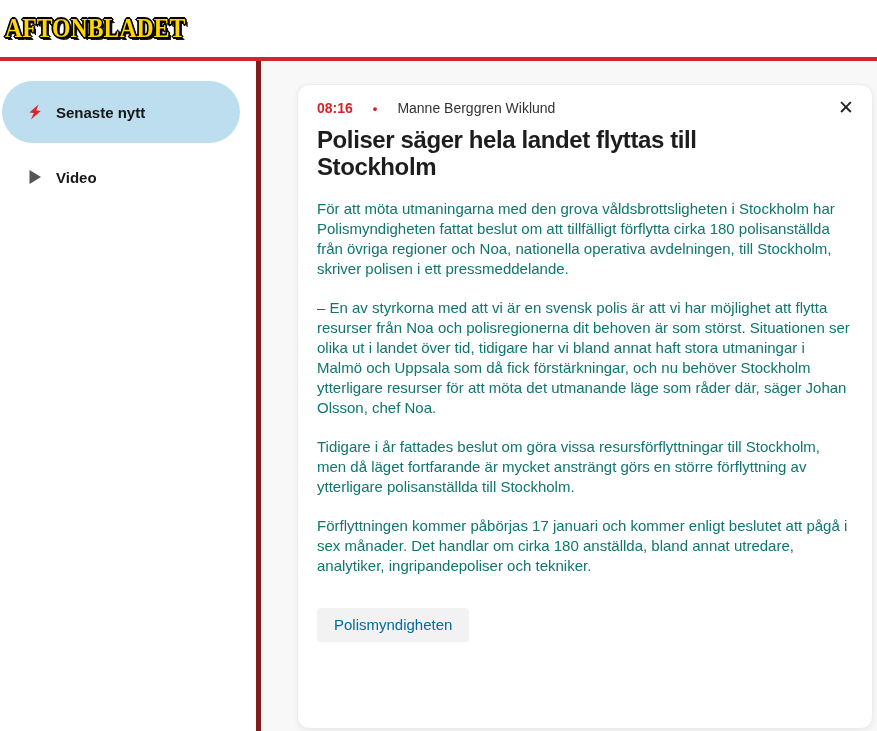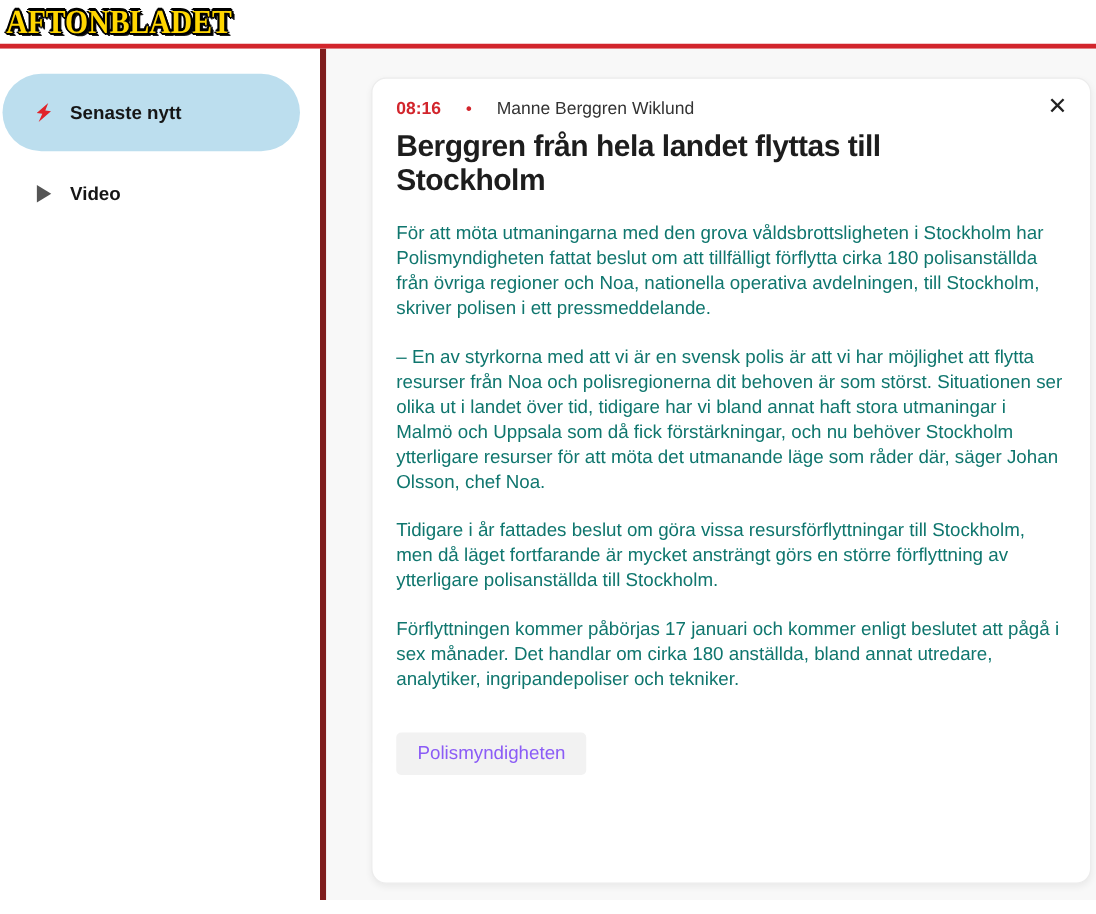--- a/index.html
+++ b/index.html
@@ -5,21 +5,21 @@
   * { box-sizing: border-box; margin: 0; padding: 0; }
   html, body { width: 877px; height: 731px; overflow: hidden; }
   body {
     font-family: "Liberation Sans", sans-serif;
     background: #ffffff;
     position: relative;
   }
 
   
   .header {
-    height: 35px;
+    height: 57px;
     background: #ffffff;
     display: flex;
     align-items: center;
     padding-left: 5px;
   }
   .logo {
     font-family: "Liberation Serif", serif;
     font-weight: bold;
     font-size: 27px;
     line-height: 1;
@@ -127,21 +127,21 @@
     margin-top: 19px;
     font-size: 15px;
     line-height: 20px;
     color: #0f766e;
     max-width: 538px;
   }
   .tag-row { margin-top: 32px; }
   .tag {
     display: inline-block;
     background: #f2f2f2;
-    color: #8b5cf6;
+    color: #0369a1;
     font-size: 15px;
     line-height: 20px;
     padding: 7px 17px;
     border-radius: 4px;
     border: none;
     cursor: pointer;
     font-family: "Liberation Sans", sans-serif;
   }
 </style>
 </head>
@@ -181,21 +181,21 @@
     <div class="card">
 
       <button class="close-btn">✕</button>
 
       <div class="meta">
         <span class="time">08:16</span>
         <span class="dot">•</span>
         <span class="author">Manne Berggren Wiklund</span>
       </div>
 
-      <h1 class="headline">Berggren från hela landet flyttas till Stockholm</h1>
+      <h1 class="headline">Poliser säger hela landet flyttas till Stockholm</h1>
 
       <div class="body-text">
         <p>För att möta utmaningarna med den grova våldsbrottsligheten i Stockholm har Polismyndigheten fattat beslut om att tillfälligt förflytta cirka 180 polisanställda från övriga regioner och Noa, nationella operativa avdelningen, till Stockholm, skriver polisen i ett pressmeddelande.</p>
         <p>– En av styrkorna med att vi är en svensk polis är att vi har möjlighet att flytta resurser från Noa och polisregionerna dit behoven är som störst. Situationen ser olika ut i landet över tid, tidigare har vi bland annat haft stora utmaningar i Malmö och Uppsala som då fick förstärkningar, och nu behöver Stockholm ytterligare resurser för att möta det utmanande läge som råder där, säger Johan Olsson, chef Noa.</p>
         <p>Tidigare i år fattades beslut om göra vissa resursförflyttningar till Stockholm, men då läget fortfarande är mycket ansträngt görs en större förflyttning av ytterligare polisanställda till Stockholm.</p>
         <p>Förflyttningen kommer påbörjas 17 januari och kommer enligt beslutet att pågå i sex månader. Det handlar om cirka 180 anställda, bland annat utredare, analytiker, ingripandepoliser och tekniker.</p>
       </div>
 
       <div class="tag-row">
         <button class="tag">Polismyndigheten</button>

